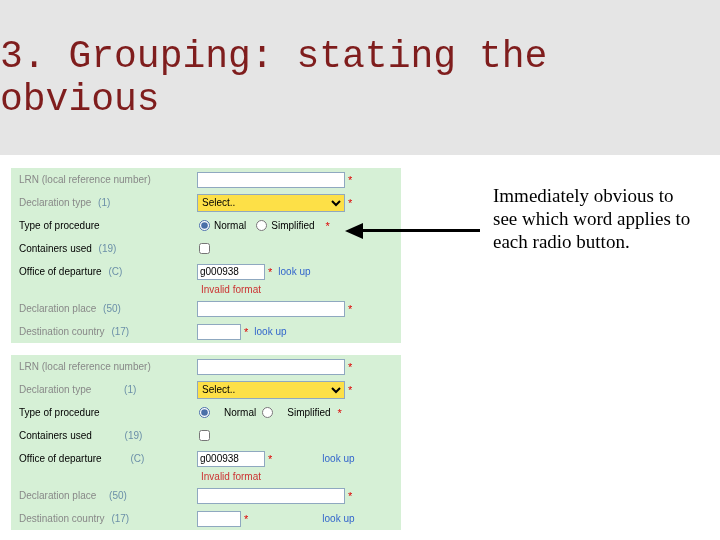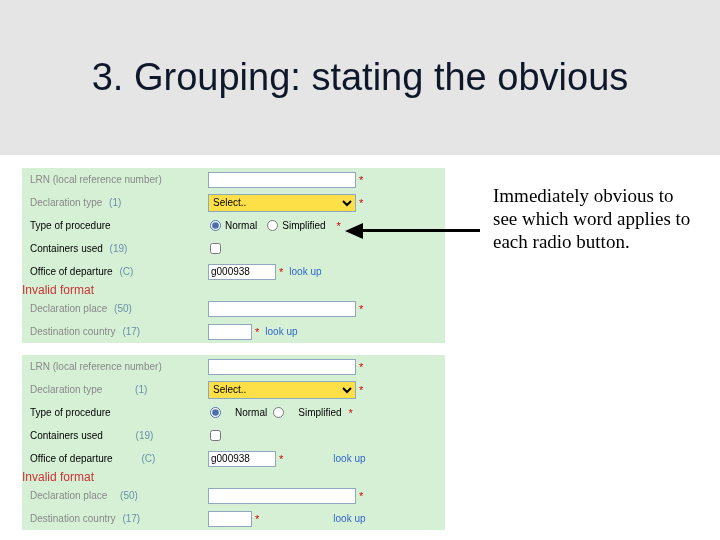--- a/index.html
+++ b/index.html
@@ -1,38 +1,38 @@
 <!DOCTYPE html>
 <html><head>
 <meta charset="utf-8">
 <style>
 *{box-sizing:border-box;margin:0;padding:0}
 body{width:720px;height:540px;background:#fff;font-family:Arial,Helvetica,sans-serif;overflow:hidden}
 .title-band{width:720px;height:155px;background:#e5e5e5;display:flex;align-items:center;justify-content:center}
-.title{font-family:Liberation Sans, sans-serif;font-size:38px;color:#0f172a;font-weight:400}
+.title{font-family:Liberation Mono, monospace;font-size:38px;color:#7f1d1d;font-weight:400}
 .content{position:relative;width:720px}
-.form-panel{position:absolute;left:22px;width:423px;background:#d6f0d6;font-size:10px;color:#000}
+.form-panel{position:absolute;left:11px;width:390px;background:#d6f0d6;font-size:10px;color:#000}
 .form-a{top:13px}
 .form-b{top:200px}
 .row{display:flex;align-items:center;height:23px;padding-left:6px;position:relative}
 .c-label{width:180px;color:#000;font-size:10px;padding-left:2px}
 .blur{color:#888;filter:blur(0.6px)}
 .hint{color:#6b8fa8;font-size:10px;margin-left:4px}
 .txt{height:16px;border:1px solid #8fa8c0;background:#fff;font-size:10px;padding:0 2px}
 .w140{width:148px}
 .w70{width:68px}
 .w45{width:44px}
 .sel{height:18px;width:148px;border:1px solid #8fa8c0;background:#fde047;font-size:10px}
 .star{color:#d00;font-size:11px;margin-left:3px}
 .rad{width:11px;height:11px;margin:0 2px;accent-color:#4a6fa8}
 .chk{width:11px;height:11px;margin:0 2px}
 .rlabel{font-size:10px;margin-right:8px;margin-left:2px}
 .llabel{font-size:10px;margin-right:4px;margin-left:4px}
 .lookup{color:#3366cc;font-size:10px;margin-left:6px;text-decoration:none}
-.err{color:#c33;font-size:12px;height:14px;line-height:14px}
+.err{color:#c33;font-size:10px;padding-left:190px;height:14px;line-height:14px}
 .annot{position:absolute;left:493px;top:30px;width:200px;font-family:Garamond,'Times New Roman',serif;font-size:19px;line-height:1.2;color:#000}
 .arrow{position:absolute;left:345px;top:68px;width:150px;height:20px}
 .arrow-line{position:absolute;left:15px;top:6px;width:120px;height:3px;background:#000}
 .arrow-head{position:absolute;left:0;top:0;width:0;height:0;border-top:8px solid transparent;border-bottom:8px solid transparent;border-right:18px solid #000}
 </style>
 </head>
 <body>
 
 <div class="title-band">
   <div class="title">3. Grouping: stating the obvious</div>

